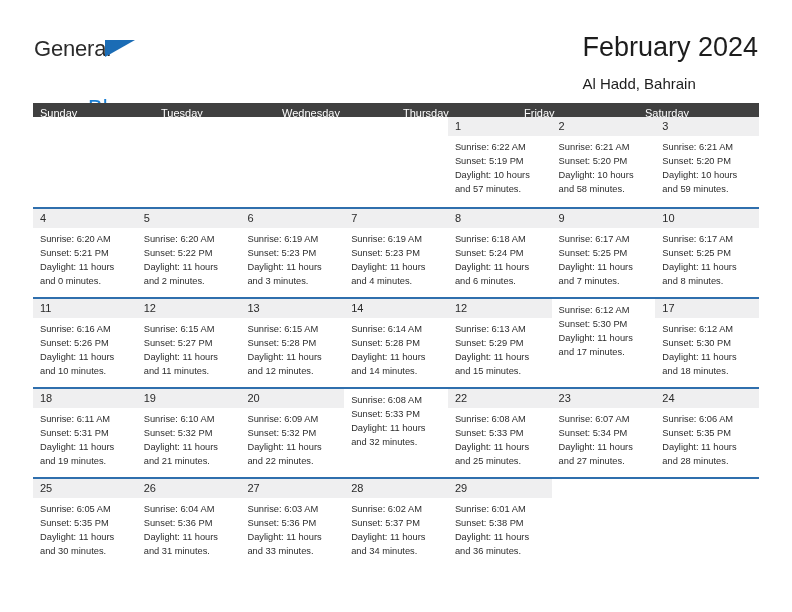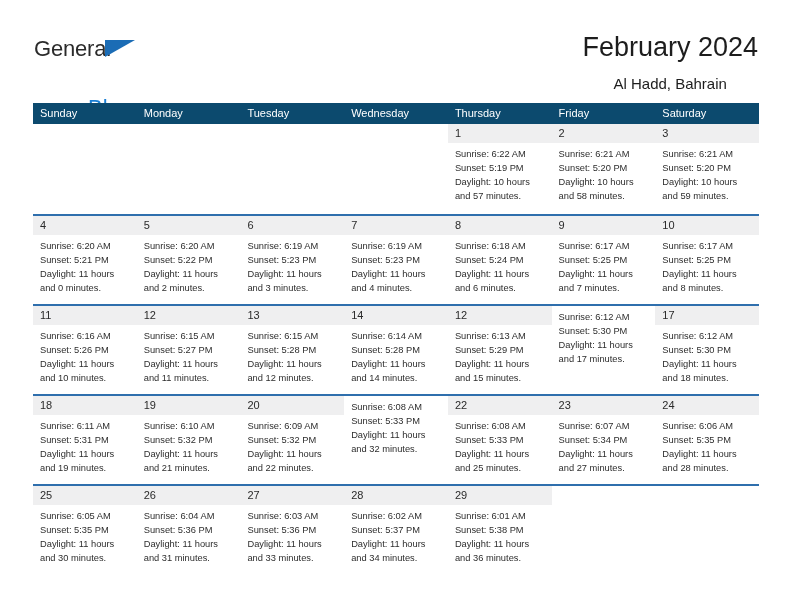--- a/index.html
+++ b/index.html
@@ -67,21 +67,21 @@
     color: #1b7fd4;
     line-height: 26px;
     font-weight: 400;
     margin-top: 36px;
   }
 
   .titles {
     position: absolute;
     right: 34px;
     top: 30px;
-    text-align: center;
+    text-align: left;
   }
   .cal-title {
     font-size: 27px;
     color: #1d1d1d;
     line-height: 34px;
     font-weight: 400;
     white-space: nowrap;
   }
   .cal-subtitle {
     font-size: 15px;
@@ -95,22 +95,22 @@
   
   .calendar {
     position: absolute;
     left: 33px;
     top: 103px;
     width: 726px;
   }
 
   .weekdays {
     display: flex;
-    background: #0c4a6e;
-    height: 21px;
+    background: #404040;
+    height: 14px;
   }
   .weekday {
     flex: 1 1 0;
     color: #ffffff;
     font-size: 11px;
     line-height: 21px;
     padding-left: 7px;
     box-sizing: border-box;
     white-space: nowrap;
     overflow: hidden;
@@ -175,21 +175,20 @@
       <div class="cal-title">February 2024</div>
       <div class="cal-subtitle">Al Hadd, Bahrain</div>
     </div>
 
   </div>
 
   <div class="calendar">
 
     <div class="weekdays">
       <div class="weekday">Sunday</div>
-      <div class="weekday">Monday</div>
       <div class="weekday">Tuesday</div>
       <div class="weekday">Wednesday</div>
       <div class="weekday">Thursday</div>
       <div class="weekday">Friday</div>
       <div class="weekday">Saturday</div>
     </div>
 
     <div id="weeks-container">
         <div class="week first">
           <div class="day">

